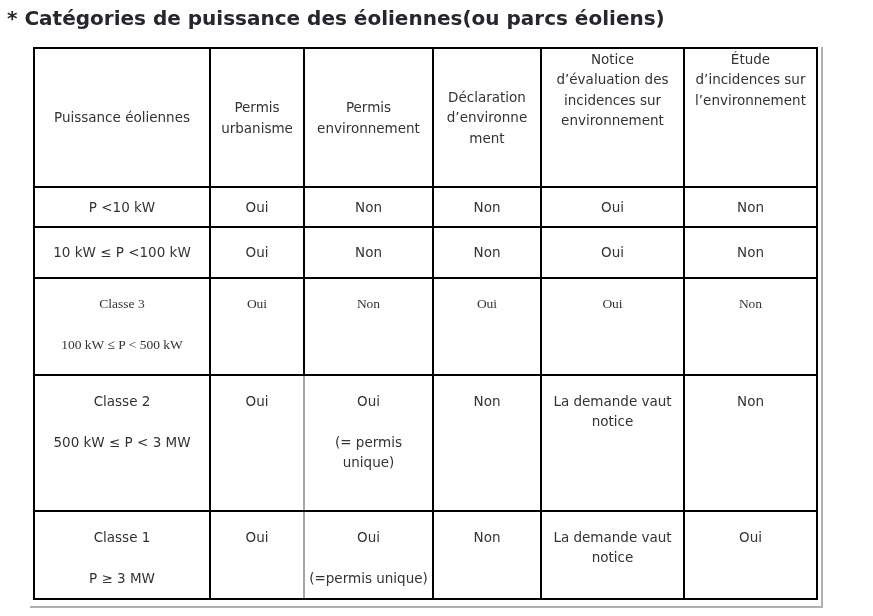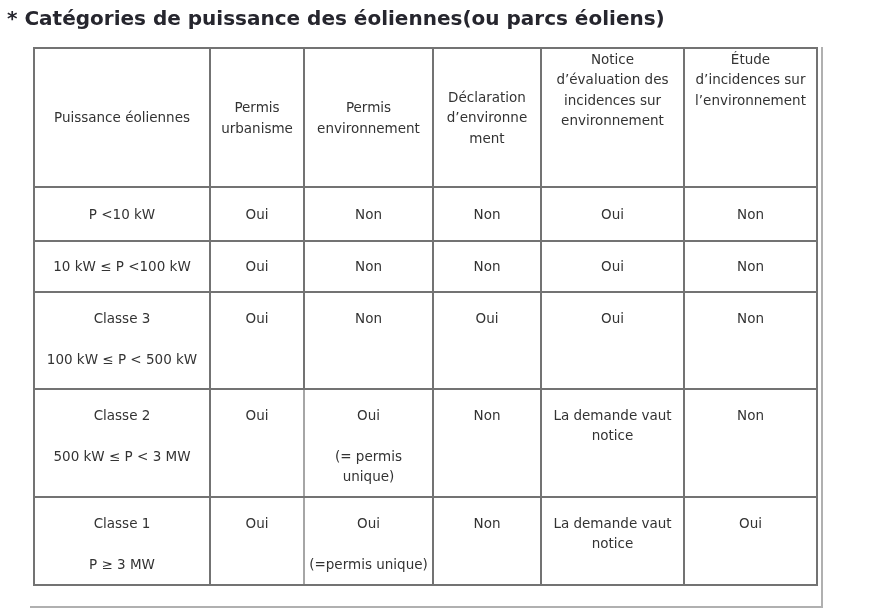--- a/index.html
+++ b/index.html
@@ -30,42 +30,42 @@
     top: 47px;
   }
   table.matrix {
     border-collapse: collapse;
     table-layout: fixed;
     width: 783px;
     background: #ffffff;
   }
   table.matrix th,
   table.matrix td {
-    border: 2px solid #737373;
+    border: 2px solid #000000;
     font-size: 13.5px;
     font-weight: normal;
     color: #333333;
     text-align: center;
     white-space: pre-line;
     padding: 0 4px;
     line-height: 1.5;
     overflow: hidden;
   }
   
   tr.hdr { height: 139px; }
   th.c1 { text-align: left; vertical-align: middle; padding-left: 9px; line-height: 1.35; }
   th.c2, th.c3 { vertical-align: middle; padding-top: 18px; line-height: 1.35; }
   th.c4 { vertical-align: middle; padding-top: 28px; line-height: 1.35; }
   th.c5 { vertical-align: top; padding-top: 22px; line-height: 1.35; }
   th.c6 { vertical-align: top; padding-top: 20px; line-height: 1.35; }
   
-  tr.r1 { height: 54px; }
+  tr.r1 { height: 40px; }
   tr.r2 { height: 51px; }
-  tr.r3 { height: 97px; }
-  tr.r4 { height: 108px; }
+  tr.r3 { height: 97px; font-family: Liberation Serif, serif; }
+  tr.r4 { height: 136px; }
   tr.r5 { height: 88px; }
   tr.r1 td, tr.r2 td { vertical-align: middle; }
   tr.r3 td, tr.r4 td, tr.r5 td { vertical-align: top; padding-top: 15px; }
   td.rowlabel { text-align: left; padding-left: 9px; }
   
   tr.r4 td.graydiv, tr.r5 td.graydiv { border-left-color: #a6a6a6; }
   tr.r4 td.before-graydiv, tr.r5 td.before-graydiv { border-right-color: #a6a6a6; }
   
   .artifact-v {
     position: absolute;

